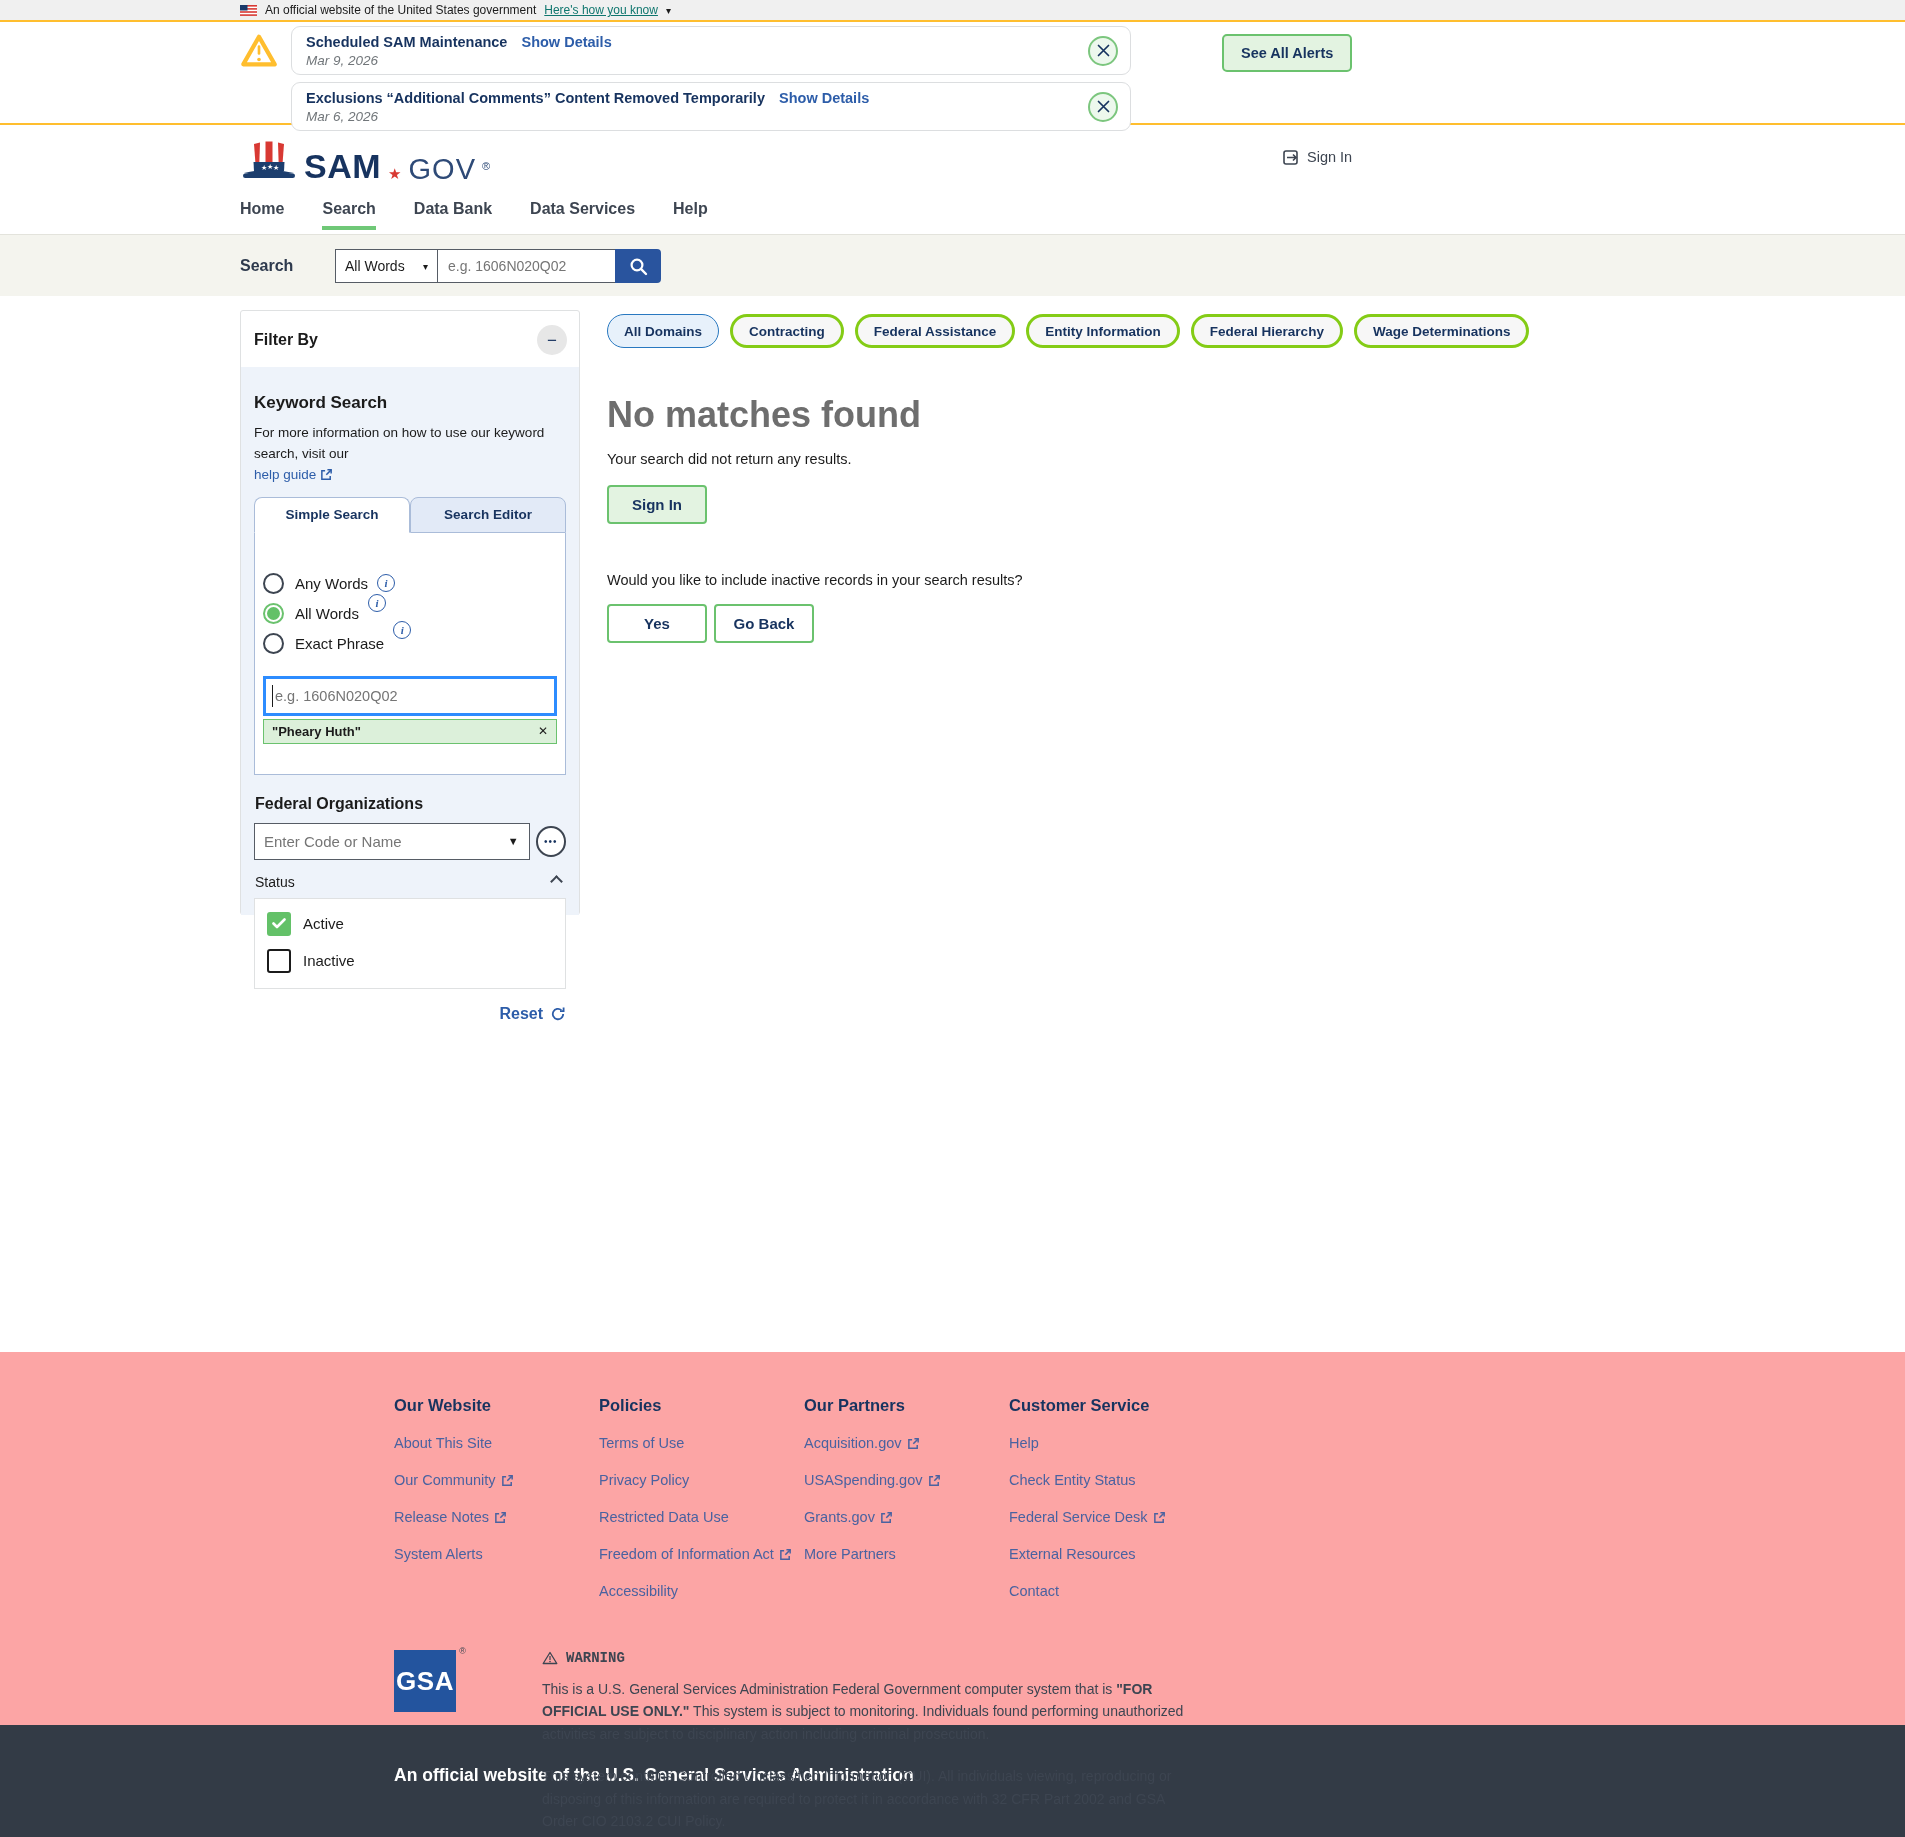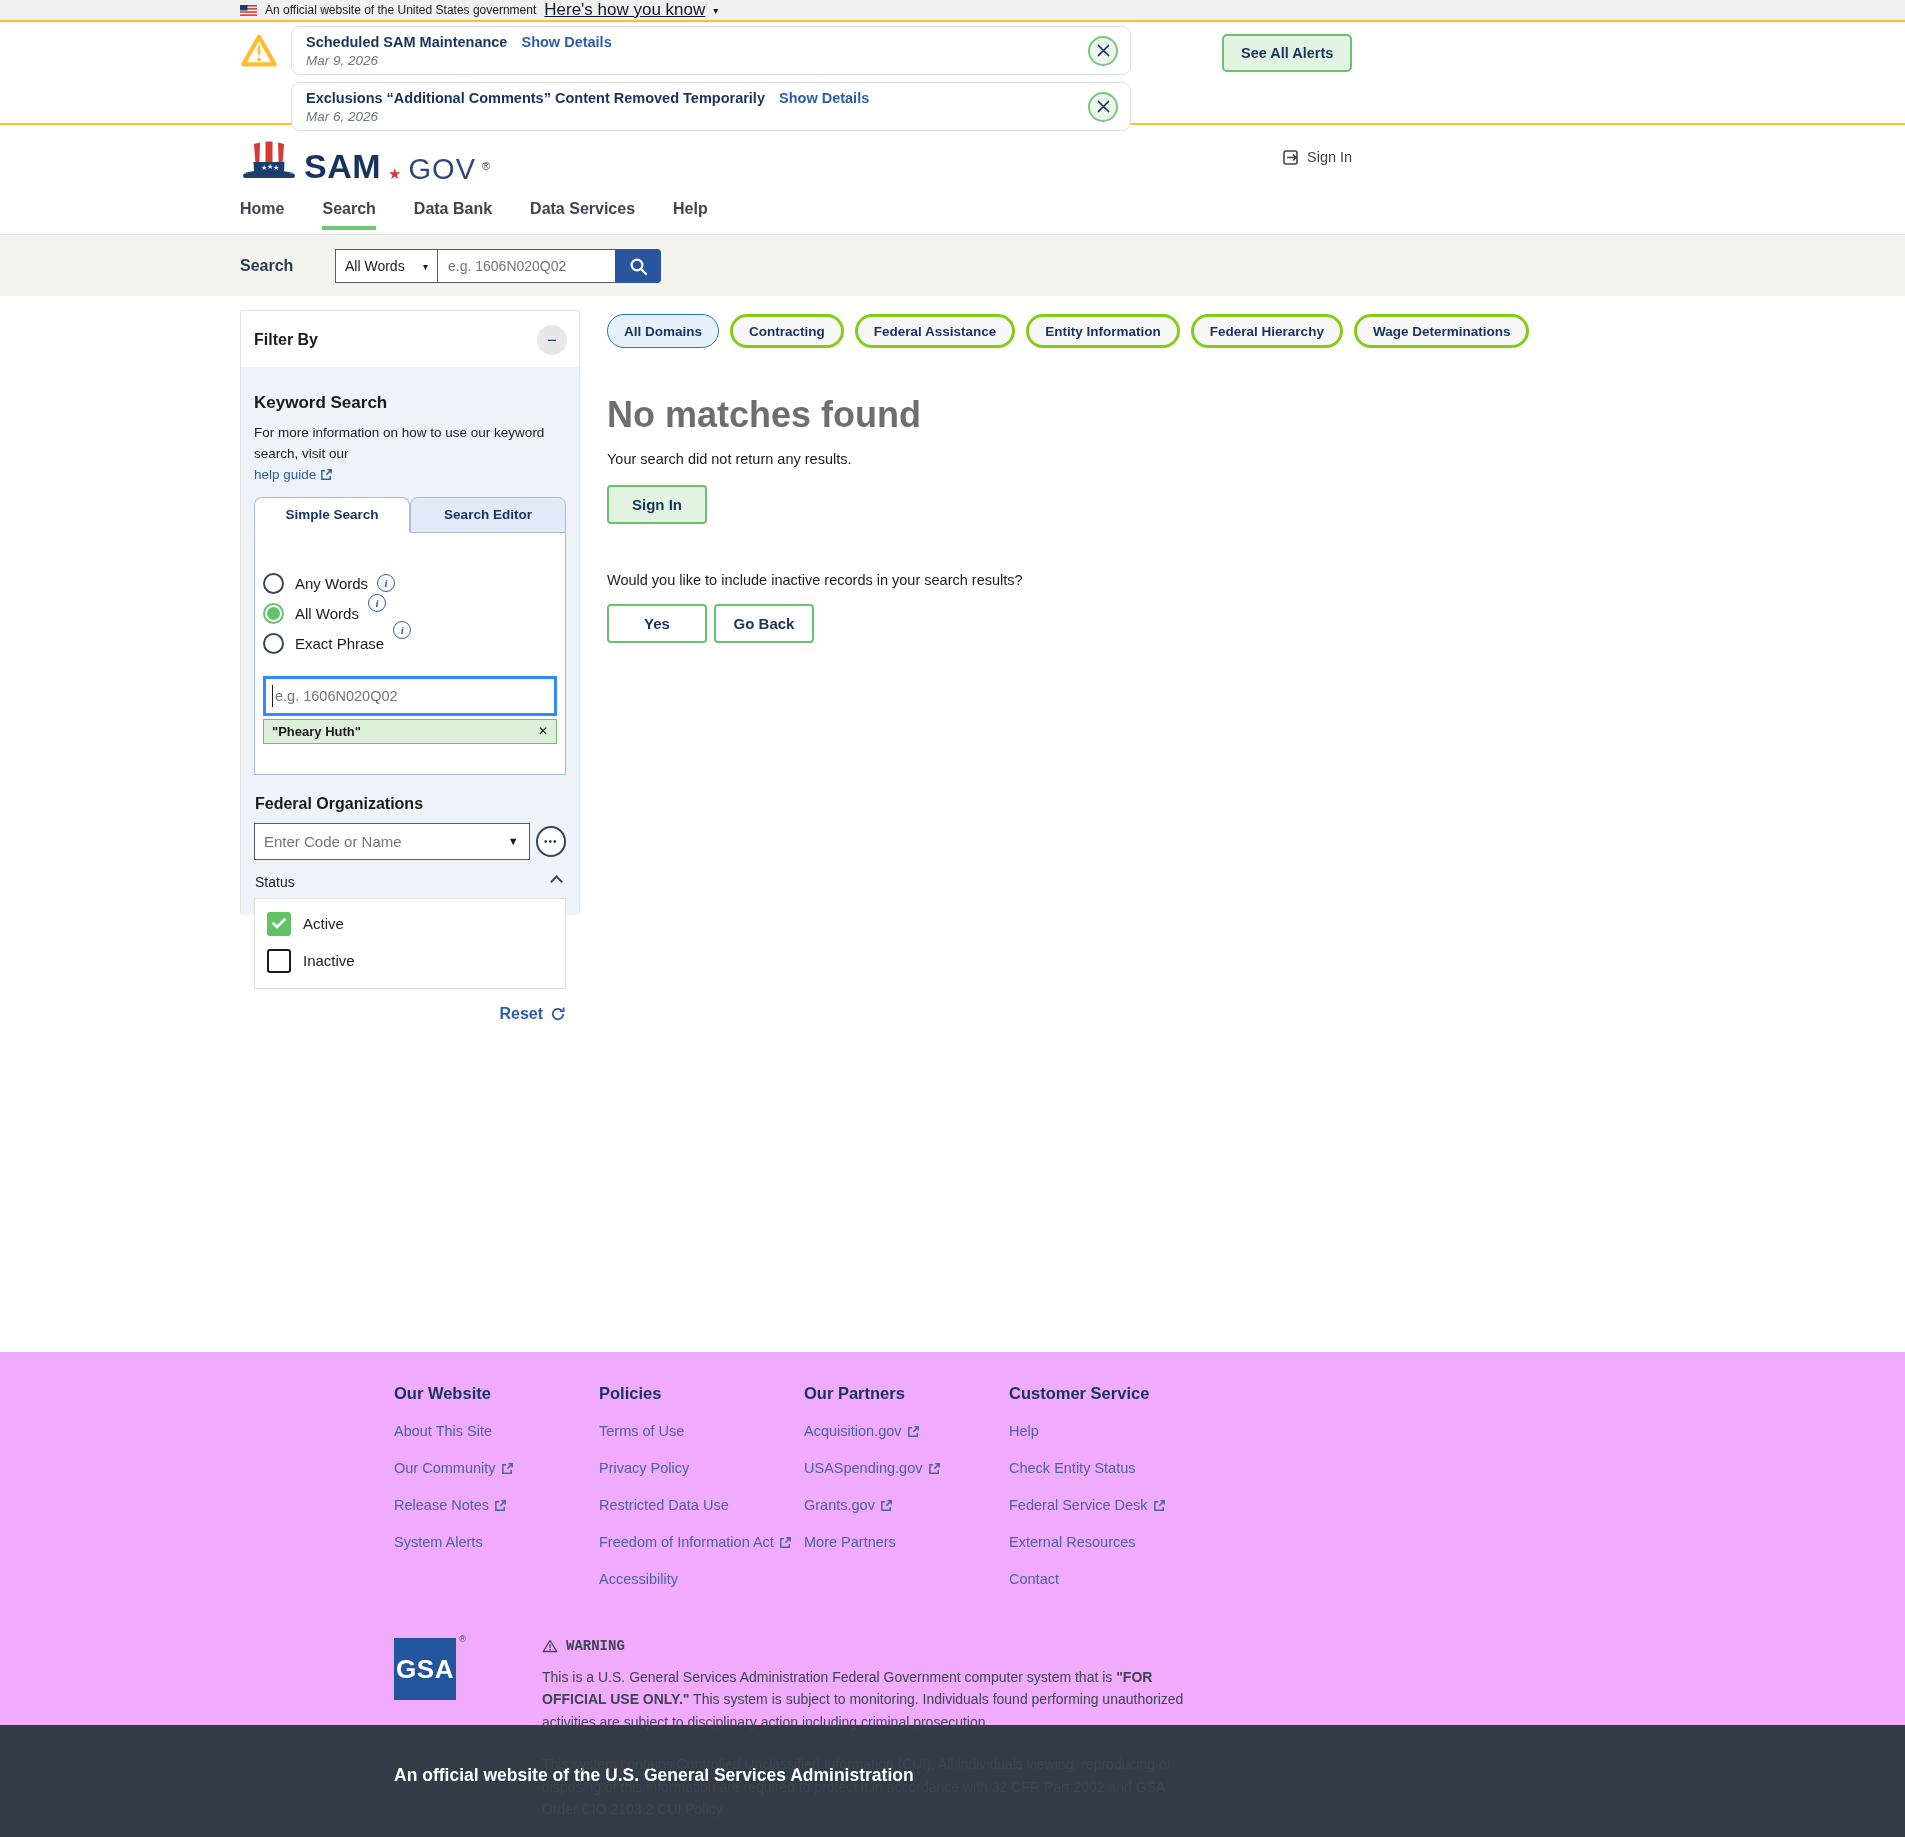--- a/index.html
+++ b/index.html
@@ -2,21 +2,21 @@
 <html><head>
 <meta charset="utf-8">
 <style>
   * { margin:0; padding:0; box-sizing:border-box; }
   html,body { width:1905px; background:#ffffff; font-family:"Liberation Sans","DejaVu Sans",sans-serif; color:#1b1b1b; }
   .inner { width:1425px; margin:0 auto; position:relative; }
 
   
   .gov-banner { height:22px; background:#f0f0f0; border-bottom:2px solid #ffbe2e; }
   .gov-banner .inner { display:flex; align-items:center; gap:8px; height:20px; font-size:12px; }
-  .gov-banner a { color:#0f172a; text-decoration:underline; font-size:17px; cursor:pointer; }
+  .gov-banner a { color:#0f766e; text-decoration:underline; font-size:12px; cursor:pointer; }
   .gov-banner .chev { font-size:10px; color:#1b1b1b; }
 
   
   .alerts-section { height:103px; background:#ffffff; border-bottom:2px solid #ffbe2e; padding-top:4px; }
   .alert-row { display:flex; align-items:stretch; margin-bottom:7px; }
   .alert-tri { width:38px; margin-right:13px; display:flex; align-items:center; justify-content:center; }
   .alert-box { width:840px; border:1px solid #dcdee0; border-radius:9px; padding:7px 14px 6px 14px; position:relative; background:#fff; }
   .alert-title-line { font-size:14.5px; }
   .alert-title { font-weight:bold; color:#17335f; }
   .alert-link { color:#2d5da9; font-weight:bold; margin-left:10px; text-decoration:none; cursor:pointer; }
@@ -116,21 +116,21 @@
   .pill.active { background:#e7f1fb; border:1px solid #2878c0; }
   .no-match-title { font-size:36px; font-weight:bold; color:#6e6e6e; margin-top:46px; }
   .no-match-sub { font-size:14.5px; color:#1b1b1b; margin-top:15px; }
   .signin-note { font-size:14.5px; color:#1b1b1b; margin-top:16px; max-width:408px; line-height:1.55; }
   .signin-btn { margin-top:18px; width:100px; height:39px; background:#e3f3e1; border:2px solid #6bc26e; border-radius:4px; font-size:15px; font-weight:bold; color:#17335f; cursor:pointer; font-family:inherit; }
   .inactive-q { font-size:14.5px; color:#1b1b1b; margin-top:48px; }
   .yn-row { display:flex; gap:7px; margin-top:16px; }
   .outline-green-btn { width:100px; height:39px; background:#fff; border:2px solid #6bc26e; border-radius:4px; font-size:15px; font-weight:bold; color:#17335f; cursor:pointer; font-family:inherit; }
 
   
-  .site-footer { height:373px; background:#f0abfc; padding-top:32px; }
+  .site-footer { height:373px; background:#fca5a5; padding-top:44px; }
   .footer-cols { display:flex; padding-left:154px; }
   .footer-col { width:205px; }
   .footer-col-title { font-size:16.5px; font-weight:bold; color:#17335f; margin-bottom:20px; }
   .footer-link { display:flex; align-items:center; gap:5px; font-size:14.5px; color:#4a62a0; text-decoration:none; cursor:pointer; margin-bottom:21px; }
 
   .gsa-row { display:flex; padding-left:154px; margin-top:30px; }
   .gsa-logo-wrap { position:relative; width:64px; flex:0 0 auto; }
   .gsa-logo { width:62px; height:62px; background:#23549e; color:#fff; display:flex; align-items:center; justify-content:center; font-size:26px; font-weight:bold; letter-spacing:0.5px; }
   .gsa-reg { position:absolute; right:-8px; top:-4px; font-size:9px; color:#3d4551; }
   .warning-block { margin-left:84px; width:650px; }

